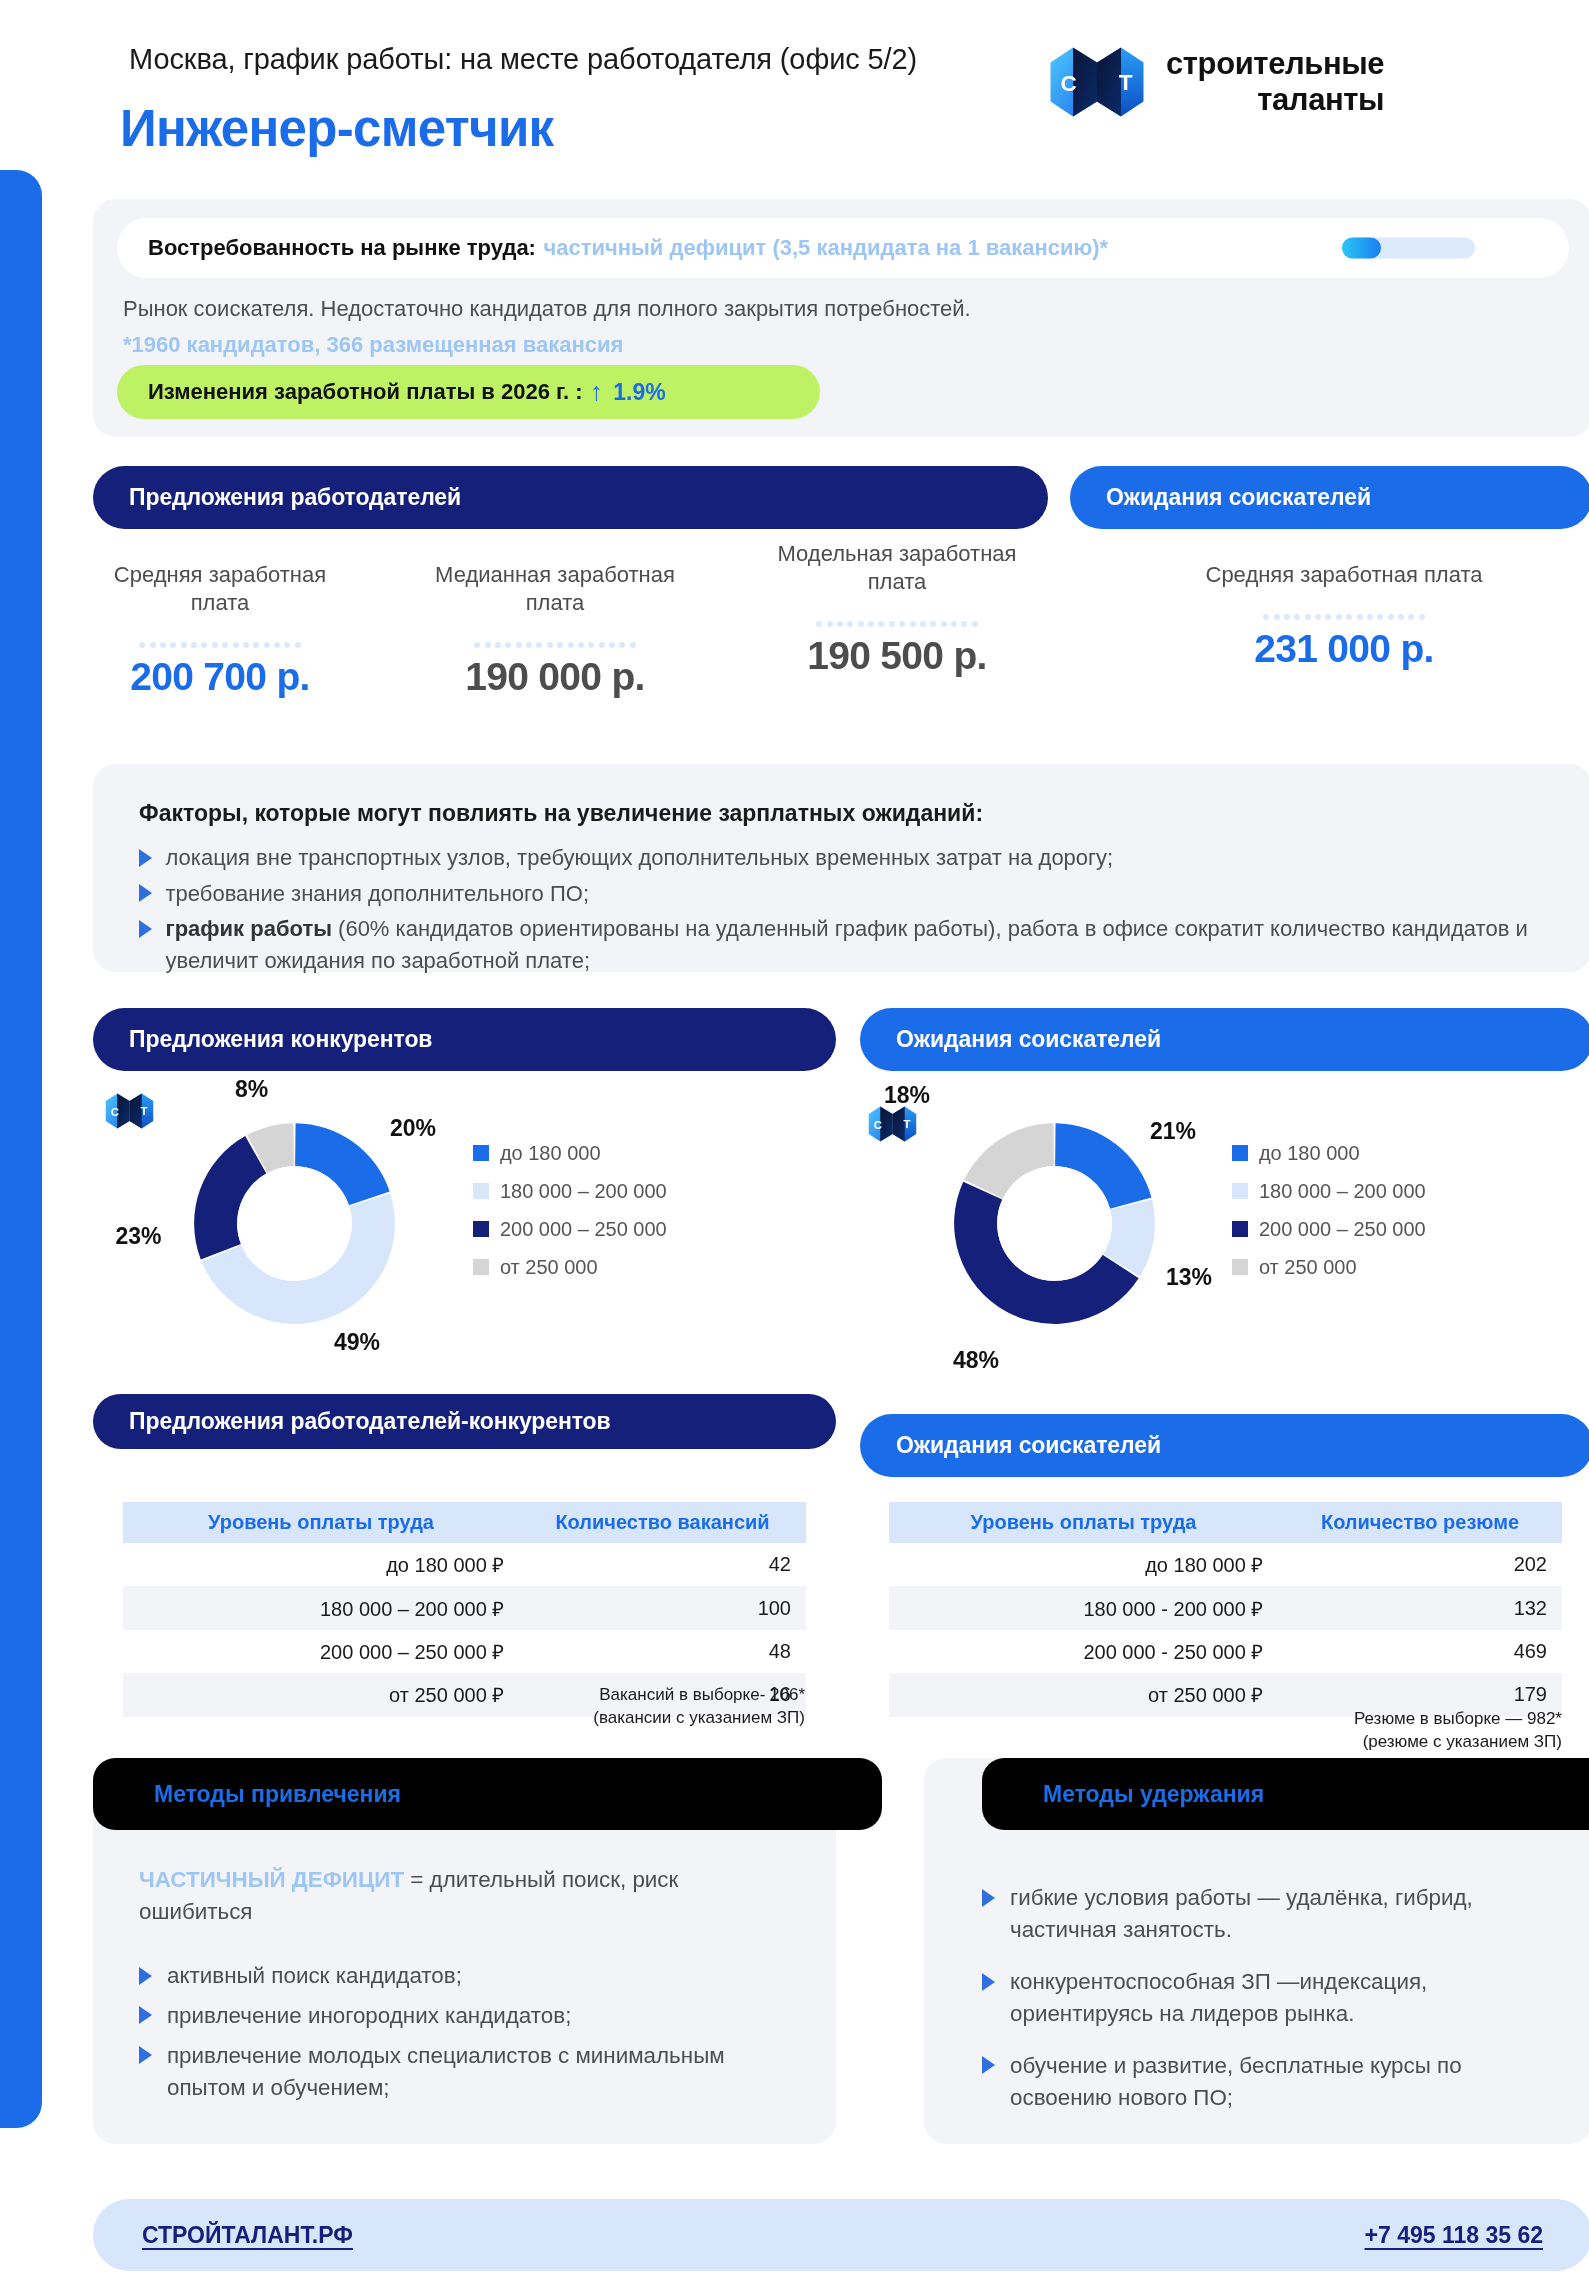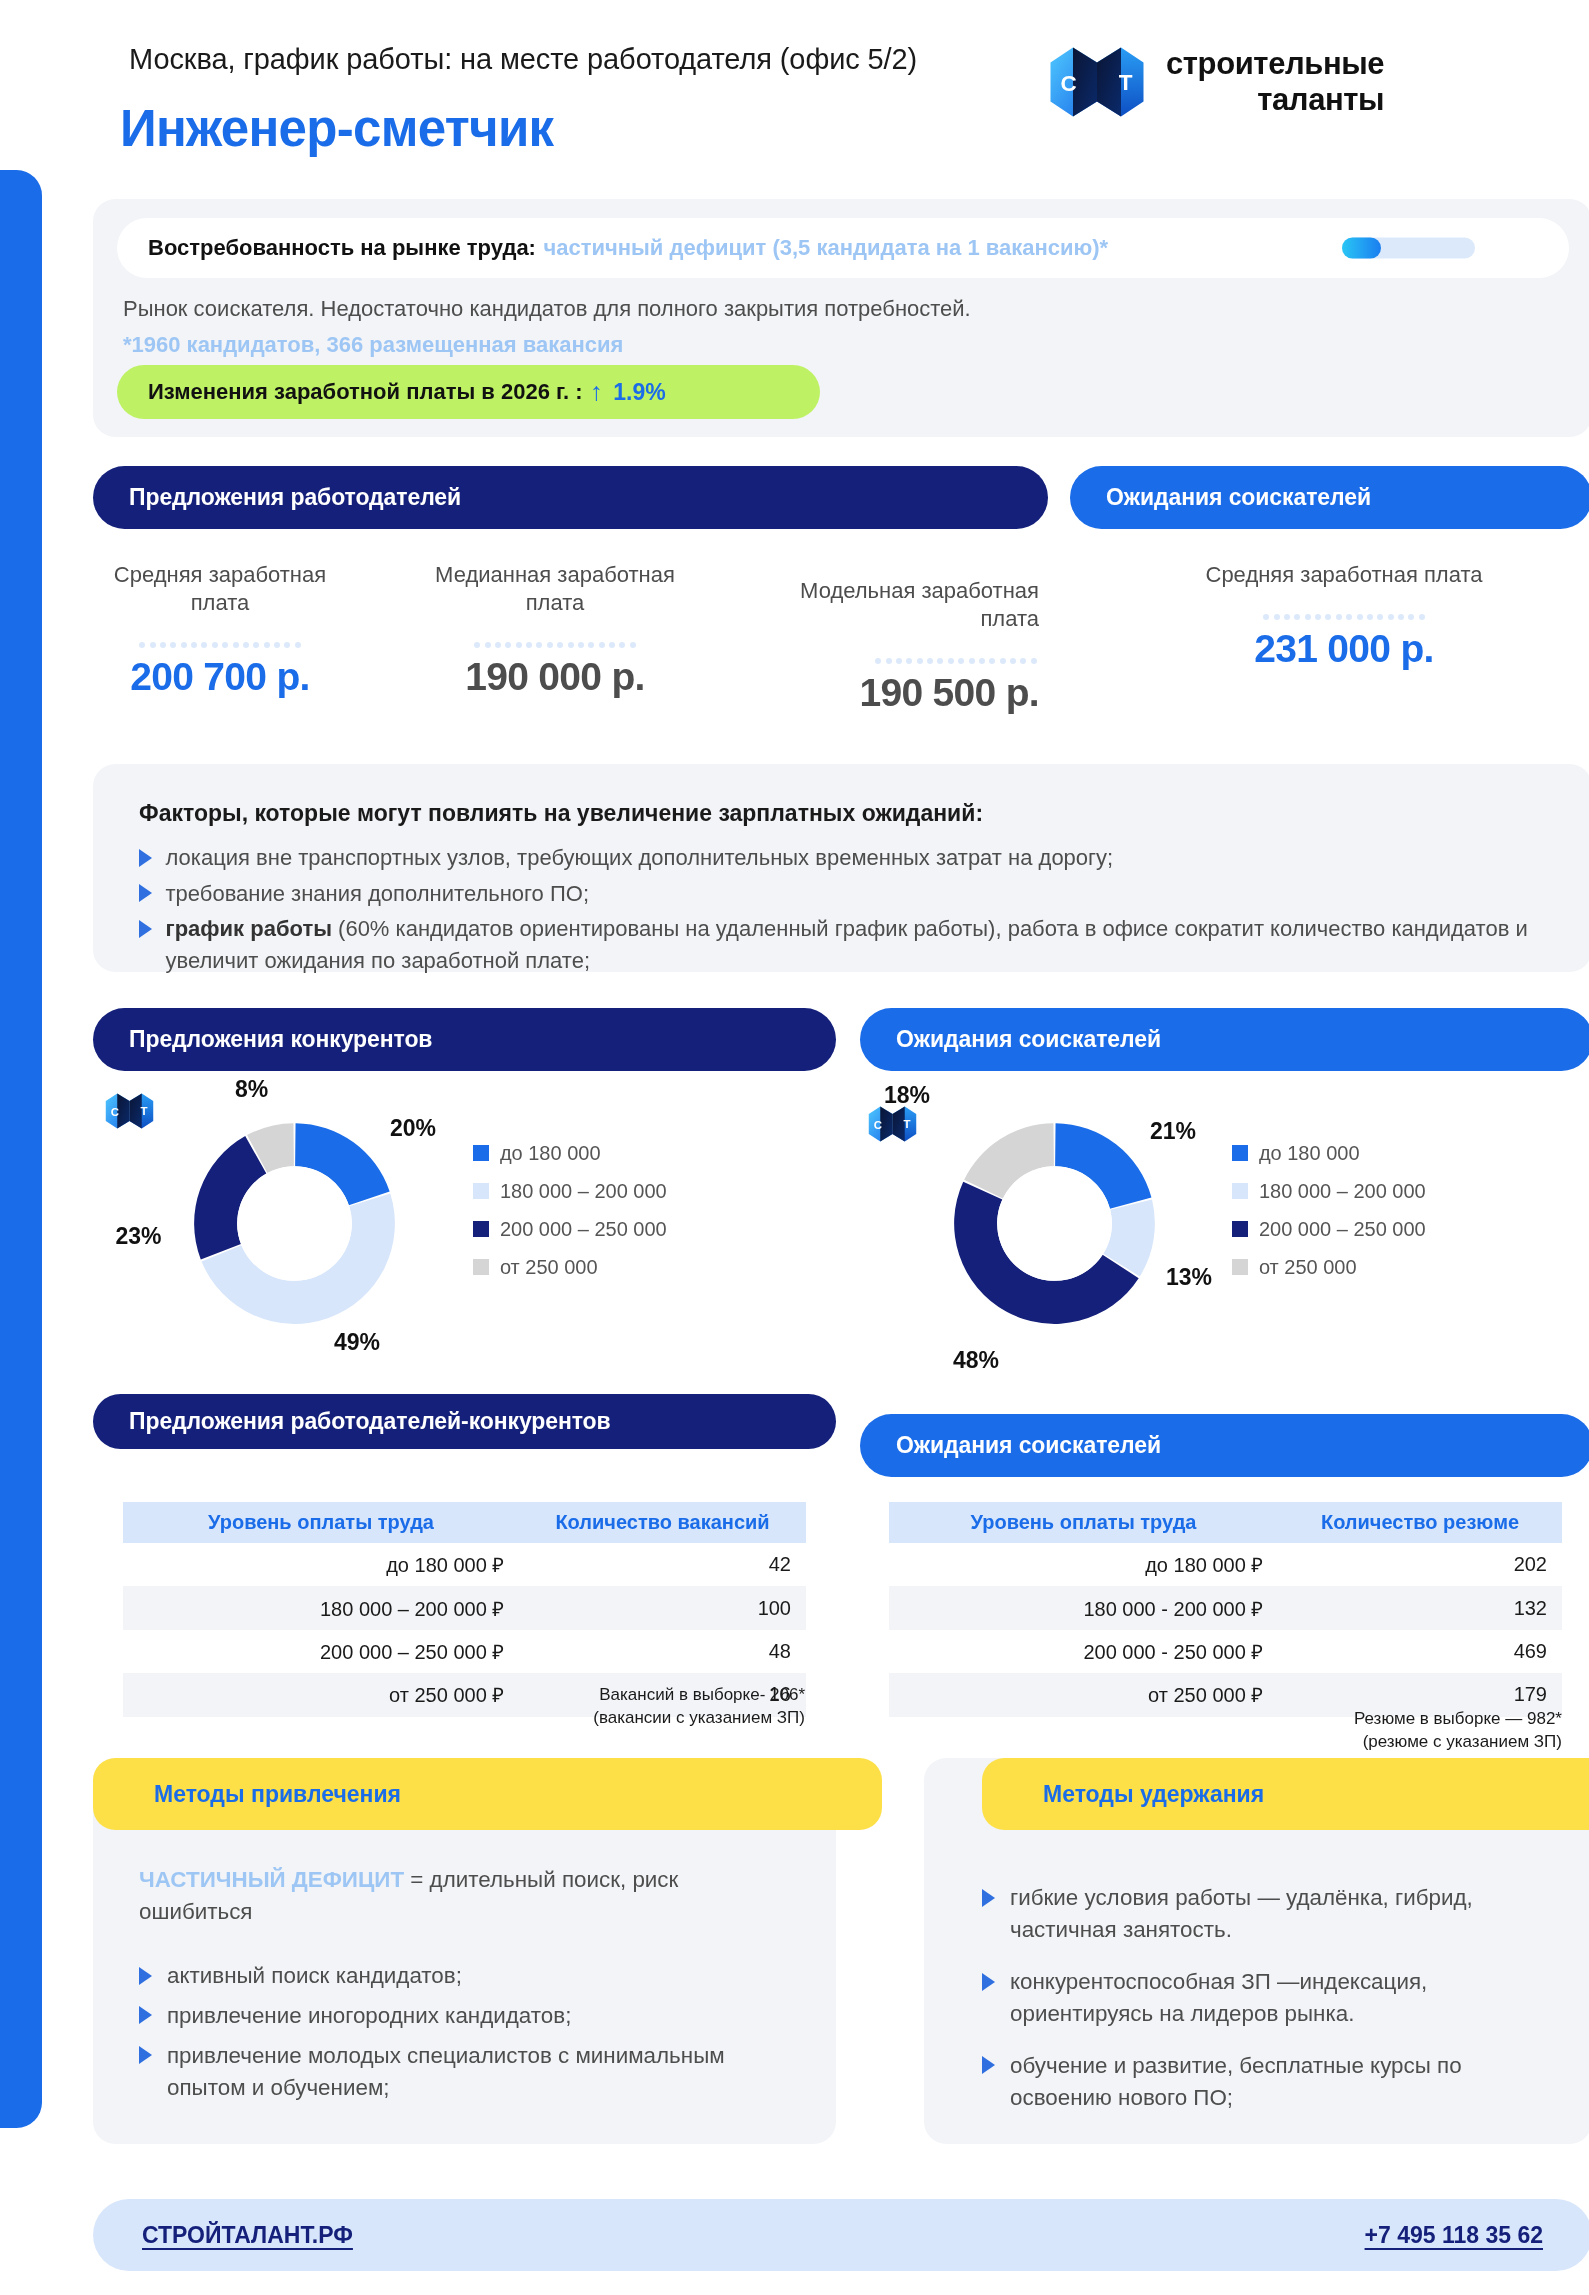--- a/index.html
+++ b/index.html
@@ -220,21 +220,21 @@
     position: absolute;
     font-size: 17px; color: #1a1a1a; text-align: right; line-height: 1.36;
   }
 
   
   .methods-card-l { left: 93px; top: 1758px; width: 743px; height: 386px; }
   .methods-card-r { left: 924px; top: 1758px; width: 668px; height: 386px; }
   .methods-pill {
     position: absolute;
     left: 0; top: 0;
-    background: #fde047;
+    background: #000000;
     border-radius: 22.4px 22.4px 22.4px 22.4px;
     display: flex; align-items: center;
     padding-left: 61px;
     font-size: 23px; font-weight: bold; color: #1a6ce8;
   }
   .m-pill-l { width: 789px; height: 72px; }
   .m-pill-r { width: 628px; height: 72px; margin-left: 58px; }
   .methods-lead {
     position: absolute; font-size: 22.4px; color: #4d4d4d; line-height: 1.45;
   }
@@ -324,21 +324,21 @@
 <div class="salary-col" id="sc0" style="left:93px; top:561px; width:254px;">
   <div class="salary-title">Средняя заработная плата</div>
   <div class="dots"><span style="display:inline-block;width:6px;height:6px;border-radius:50%;background:#dce9fb;margin:0 2.2px;"></span><span style="display:inline-block;width:6px;height:6px;border-radius:50%;background:#dce9fb;margin:0 2.2px;"></span><span style="display:inline-block;width:6px;height:6px;border-radius:50%;background:#dce9fb;margin:0 2.2px;"></span><span style="display:inline-block;width:6px;height:6px;border-radius:50%;background:#dce9fb;margin:0 2.2px;"></span><span style="display:inline-block;width:6px;height:6px;border-radius:50%;background:#dce9fb;margin:0 2.2px;"></span><span style="display:inline-block;width:6px;height:6px;border-radius:50%;background:#dce9fb;margin:0 2.2px;"></span><span style="display:inline-block;width:6px;height:6px;border-radius:50%;background:#dce9fb;margin:0 2.2px;"></span><span style="display:inline-block;width:6px;height:6px;border-radius:50%;background:#dce9fb;margin:0 2.2px;"></span><span style="display:inline-block;width:6px;height:6px;border-radius:50%;background:#dce9fb;margin:0 2.2px;"></span><span style="display:inline-block;width:6px;height:6px;border-radius:50%;background:#dce9fb;margin:0 2.2px;"></span><span style="display:inline-block;width:6px;height:6px;border-radius:50%;background:#dce9fb;margin:0 2.2px;"></span><span style="display:inline-block;width:6px;height:6px;border-radius:50%;background:#dce9fb;margin:0 2.2px;"></span><span style="display:inline-block;width:6px;height:6px;border-radius:50%;background:#dce9fb;margin:0 2.2px;"></span><span style="display:inline-block;width:6px;height:6px;border-radius:50%;background:#dce9fb;margin:0 2.2px;"></span><span style="display:inline-block;width:6px;height:6px;border-radius:50%;background:#dce9fb;margin:0 2.2px;"></span><span style="display:inline-block;width:6px;height:6px;border-radius:50%;background:#dce9fb;margin:0 2.2px;"></span></div>
   <div class="salary-val blue">200 700 р.</div>
 </div>
 <div class="salary-col" id="sc1" style="left:413px; top:561px; width:284px;">
   <div class="salary-title">Медианная заработная плата</div>
   <div class="dots"><span style="display:inline-block;width:6px;height:6px;border-radius:50%;background:#dce9fb;margin:0 2.2px;"></span><span style="display:inline-block;width:6px;height:6px;border-radius:50%;background:#dce9fb;margin:0 2.2px;"></span><span style="display:inline-block;width:6px;height:6px;border-radius:50%;background:#dce9fb;margin:0 2.2px;"></span><span style="display:inline-block;width:6px;height:6px;border-radius:50%;background:#dce9fb;margin:0 2.2px;"></span><span style="display:inline-block;width:6px;height:6px;border-radius:50%;background:#dce9fb;margin:0 2.2px;"></span><span style="display:inline-block;width:6px;height:6px;border-radius:50%;background:#dce9fb;margin:0 2.2px;"></span><span style="display:inline-block;width:6px;height:6px;border-radius:50%;background:#dce9fb;margin:0 2.2px;"></span><span style="display:inline-block;width:6px;height:6px;border-radius:50%;background:#dce9fb;margin:0 2.2px;"></span><span style="display:inline-block;width:6px;height:6px;border-radius:50%;background:#dce9fb;margin:0 2.2px;"></span><span style="display:inline-block;width:6px;height:6px;border-radius:50%;background:#dce9fb;margin:0 2.2px;"></span><span style="display:inline-block;width:6px;height:6px;border-radius:50%;background:#dce9fb;margin:0 2.2px;"></span><span style="display:inline-block;width:6px;height:6px;border-radius:50%;background:#dce9fb;margin:0 2.2px;"></span><span style="display:inline-block;width:6px;height:6px;border-radius:50%;background:#dce9fb;margin:0 2.2px;"></span><span style="display:inline-block;width:6px;height:6px;border-radius:50%;background:#dce9fb;margin:0 2.2px;"></span><span style="display:inline-block;width:6px;height:6px;border-radius:50%;background:#dce9fb;margin:0 2.2px;"></span><span style="display:inline-block;width:6px;height:6px;border-radius:50%;background:#dce9fb;margin:0 2.2px;"></span></div>
   <div class="salary-val gray">190 000 р.</div>
 </div>
-<div class="salary-col" id="sc2" style="left:755px; top:577px; width:284px;text-align:right;">
+<div class="salary-col" id="sc2" style="left:755px; top:540px; width:284px;">
   <div class="salary-title">Модельная заработная плата</div>
   <div class="dots"><span style="display:inline-block;width:6px;height:6px;border-radius:50%;background:#dce9fb;margin:0 2.2px;"></span><span style="display:inline-block;width:6px;height:6px;border-radius:50%;background:#dce9fb;margin:0 2.2px;"></span><span style="display:inline-block;width:6px;height:6px;border-radius:50%;background:#dce9fb;margin:0 2.2px;"></span><span style="display:inline-block;width:6px;height:6px;border-radius:50%;background:#dce9fb;margin:0 2.2px;"></span><span style="display:inline-block;width:6px;height:6px;border-radius:50%;background:#dce9fb;margin:0 2.2px;"></span><span style="display:inline-block;width:6px;height:6px;border-radius:50%;background:#dce9fb;margin:0 2.2px;"></span><span style="display:inline-block;width:6px;height:6px;border-radius:50%;background:#dce9fb;margin:0 2.2px;"></span><span style="display:inline-block;width:6px;height:6px;border-radius:50%;background:#dce9fb;margin:0 2.2px;"></span><span style="display:inline-block;width:6px;height:6px;border-radius:50%;background:#dce9fb;margin:0 2.2px;"></span><span style="display:inline-block;width:6px;height:6px;border-radius:50%;background:#dce9fb;margin:0 2.2px;"></span><span style="display:inline-block;width:6px;height:6px;border-radius:50%;background:#dce9fb;margin:0 2.2px;"></span><span style="display:inline-block;width:6px;height:6px;border-radius:50%;background:#dce9fb;margin:0 2.2px;"></span><span style="display:inline-block;width:6px;height:6px;border-radius:50%;background:#dce9fb;margin:0 2.2px;"></span><span style="display:inline-block;width:6px;height:6px;border-radius:50%;background:#dce9fb;margin:0 2.2px;"></span><span style="display:inline-block;width:6px;height:6px;border-radius:50%;background:#dce9fb;margin:0 2.2px;"></span><span style="display:inline-block;width:6px;height:6px;border-radius:50%;background:#dce9fb;margin:0 2.2px;"></span></div>
   <div class="salary-val gray">190 500 р.</div>
 </div>
 <div class="salary-col" id="sc3" style="left:1202px; top:561px; width:284px;">
   <div class="salary-title">Средняя заработная плата</div>
   <div class="dots"><span style="display:inline-block;width:6px;height:6px;border-radius:50%;background:#dce9fb;margin:0 2.2px;"></span><span style="display:inline-block;width:6px;height:6px;border-radius:50%;background:#dce9fb;margin:0 2.2px;"></span><span style="display:inline-block;width:6px;height:6px;border-radius:50%;background:#dce9fb;margin:0 2.2px;"></span><span style="display:inline-block;width:6px;height:6px;border-radius:50%;background:#dce9fb;margin:0 2.2px;"></span><span style="display:inline-block;width:6px;height:6px;border-radius:50%;background:#dce9fb;margin:0 2.2px;"></span><span style="display:inline-block;width:6px;height:6px;border-radius:50%;background:#dce9fb;margin:0 2.2px;"></span><span style="display:inline-block;width:6px;height:6px;border-radius:50%;background:#dce9fb;margin:0 2.2px;"></span><span style="display:inline-block;width:6px;height:6px;border-radius:50%;background:#dce9fb;margin:0 2.2px;"></span><span style="display:inline-block;width:6px;height:6px;border-radius:50%;background:#dce9fb;margin:0 2.2px;"></span><span style="display:inline-block;width:6px;height:6px;border-radius:50%;background:#dce9fb;margin:0 2.2px;"></span><span style="display:inline-block;width:6px;height:6px;border-radius:50%;background:#dce9fb;margin:0 2.2px;"></span><span style="display:inline-block;width:6px;height:6px;border-radius:50%;background:#dce9fb;margin:0 2.2px;"></span><span style="display:inline-block;width:6px;height:6px;border-radius:50%;background:#dce9fb;margin:0 2.2px;"></span><span style="display:inline-block;width:6px;height:6px;border-radius:50%;background:#dce9fb;margin:0 2.2px;"></span><span style="display:inline-block;width:6px;height:6px;border-radius:50%;background:#dce9fb;margin:0 2.2px;"></span><span style="display:inline-block;width:6px;height:6px;border-radius:50%;background:#dce9fb;margin:0 2.2px;"></span></div>
   <div class="salary-val blue">231 000 р.</div>
 </div>
 

